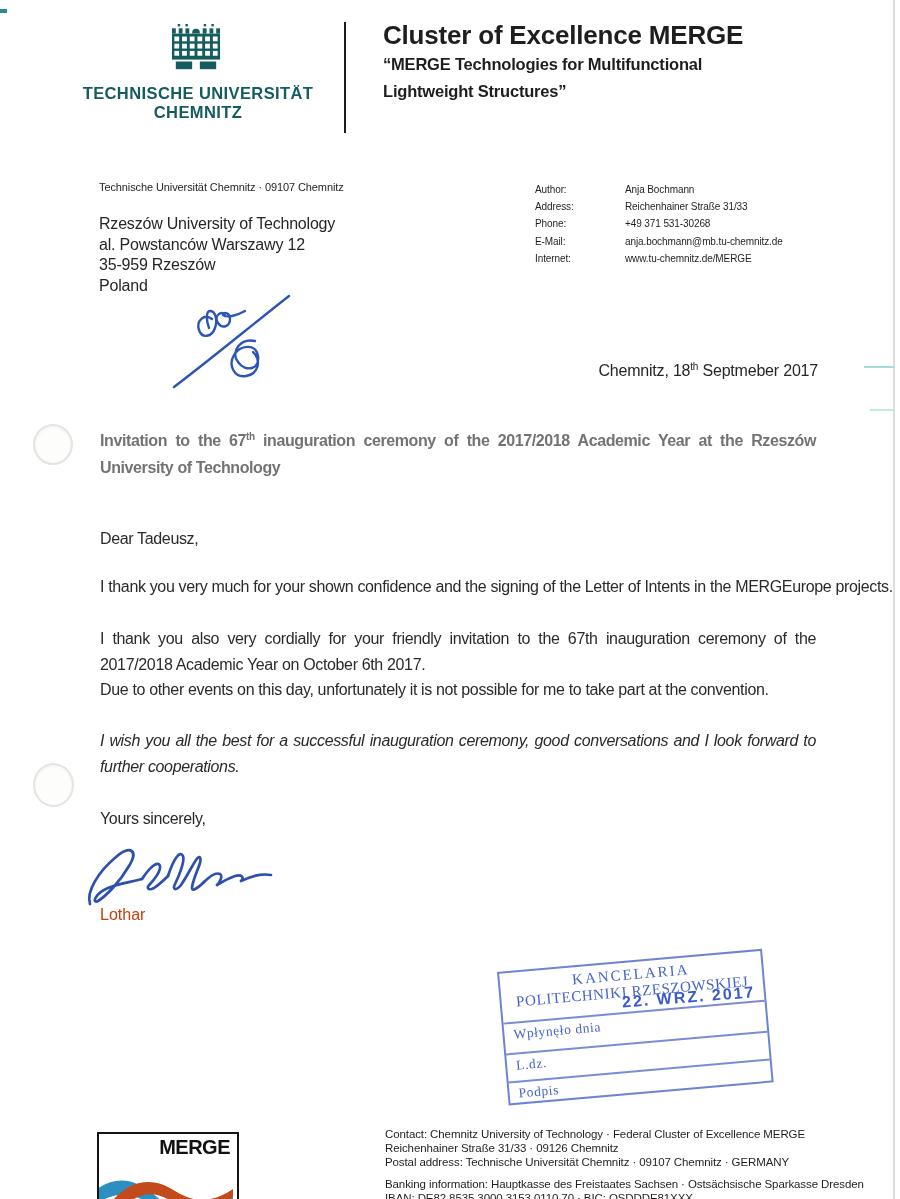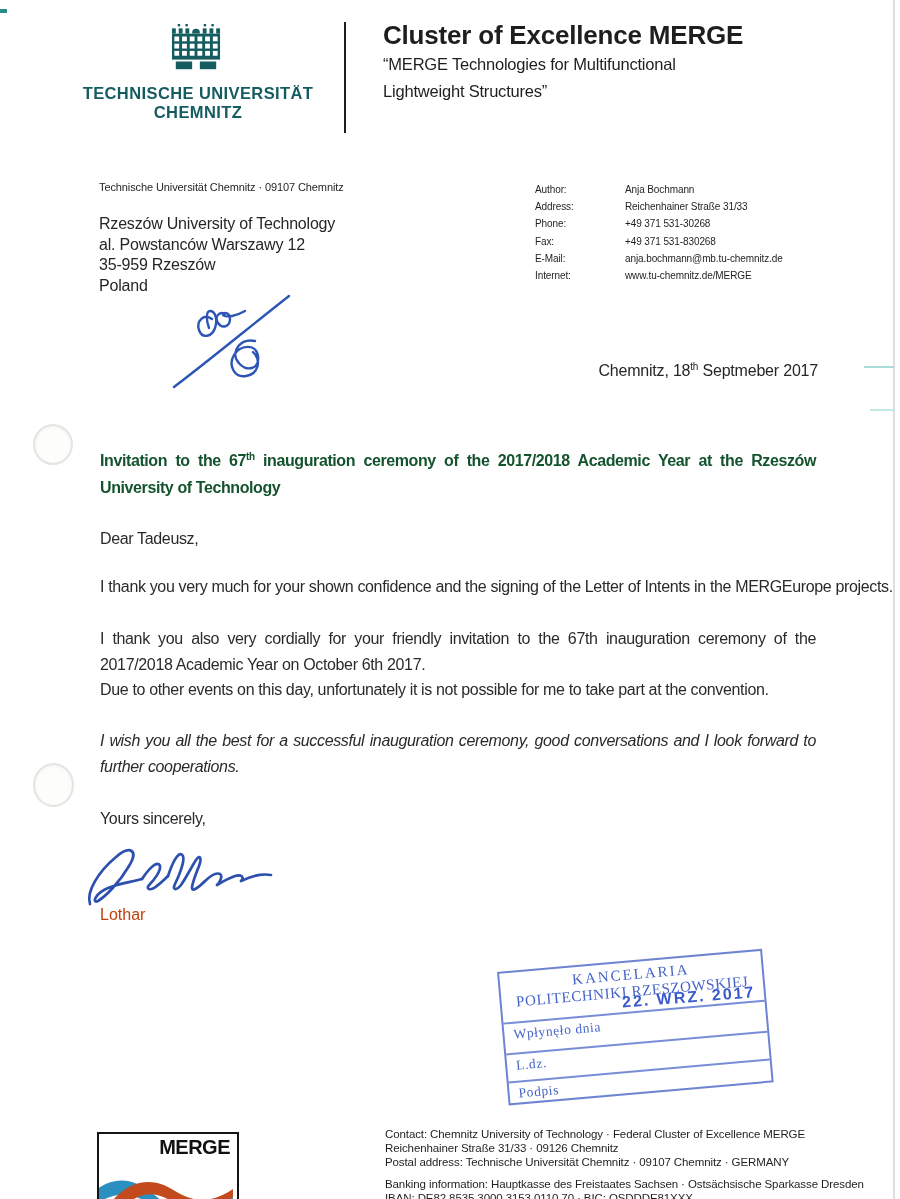--- a/index.html
+++ b/index.html
@@ -7,37 +7,37 @@
         font-family:"Liberation Sans",sans-serif;color:#2d2d2d;margin:0 auto;}
   .abs{position:absolute;}
 
   
   #tu-logo-icon{left:163px;top:24px;}
   #tu-name{left:80px;top:84px;width:236px;text-align:center;color:#145c60;
            font-size:16.5px;font-weight:600;letter-spacing:.4px;line-height:19px;}
   #divider{left:344px;top:22px;width:2px;height:111px;background:#1d1d1d;}
   #cluster{left:383px;top:20px;width:470px;color:#1e1e1e;}
   #cluster .t{font-size:26px;font-weight:700;letter-spacing:-.2px;}
-  #cluster .s{font-size:16.5px;font-weight:400;letter-spacing:-.2px;line-height:27px;}
+  #cluster .s{font-size:16.5px;font-weight:700;letter-spacing:-.2px;line-height:27px;}
 
   
   #sender-line{left:99px;top:181px;font-size:11px;color:#1f1f1f;letter-spacing:-.1px;}
   #recipient{left:99px;top:214px;font-size:16px;line-height:20.5px;color:#262626;letter-spacing:-.2px;}
 
   
   #author-info{left:535px;top:181px;font-size:10px;color:#1f1f1f;letter-spacing:-.1px;}
   #author-info .row{display:grid;grid-template-columns:90px auto;line-height:17.2px;}
 
   
   #dateline{left:400px;top:362px;width:418px;text-align:right;font-size:16px;color:#262626;letter-spacing:-.2px;}
   sup{font-size:10px;vertical-align:super;line-height:0;}
 
   
   #subject{left:100px;top:428px;width:716px;font-size:16px;font-weight:700;letter-spacing:-.4px;
-           line-height:26.5px;color:#14532d;text-align:justify;margin-top:20px;}
+           line-height:26.5px;color:#737373;text-align:justify;}
   .para{left:100px;width:716px;font-size:16px;line-height:25.5px;color:#2a2a2a;letter-spacing:-.35px;}
   #p1{white-space:nowrap;}
   #p2a,#p2b,#p3{text-align:justify;}
 
   
   #signer-name{left:100px;top:906px;font-size:16px;color:#c2410c;}
 
   
   #stamp{left:497px;top:972px;width:262px;height:130px;border:2.5px solid rgba(60,90,195,.78);
          transform:rotate(-5deg);transform-origin:0 0;color:#3f5ec5;
@@ -150,24 +150,20 @@
     </div>
     <div class="row">
       <span>Address:</span>
       <span>Reichenhainer Straße 31/33</span>
     </div>
     <div class="row">
       <span>Phone:</span>
       <span>+49 371 531-30268</span>
     </div>
     <div class="row">
-      <span>Fax:</span>
-      <span>+49 371 531-830268</span>
-    </div>
-    <div class="row">
       <span>E-Mail:</span>
       <span>anja.bochmann@mb.tu-chemnitz.de</span>
     </div>
     <div class="row">
       <span>Internet:</span>
       <span>www.tu-chemnitz.de/MERGE</span>
     </div>
   </div>
 
   <div id="dateline" class="abs">

